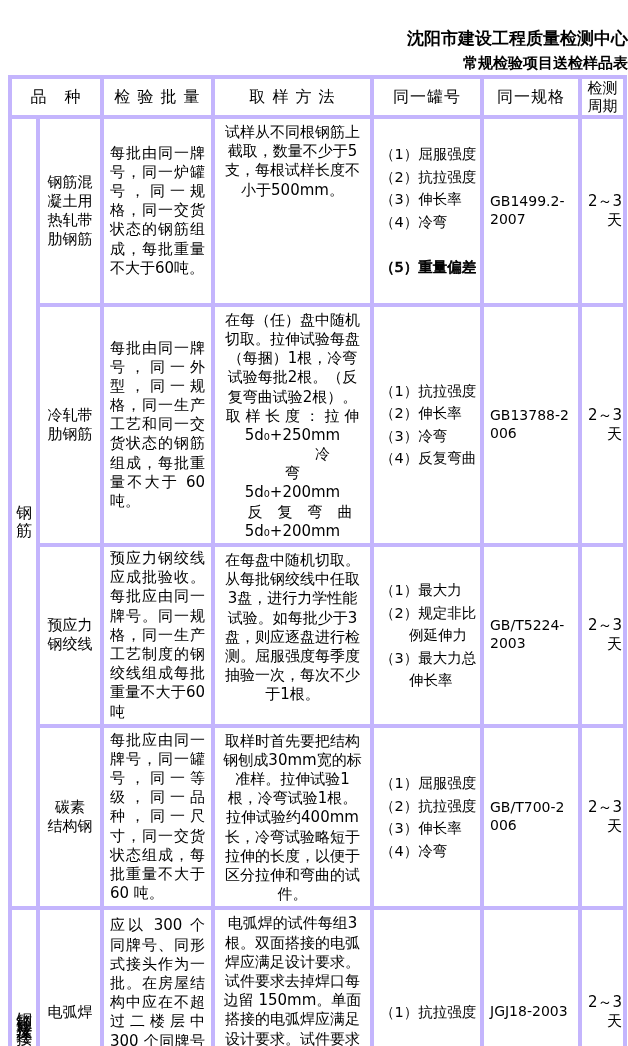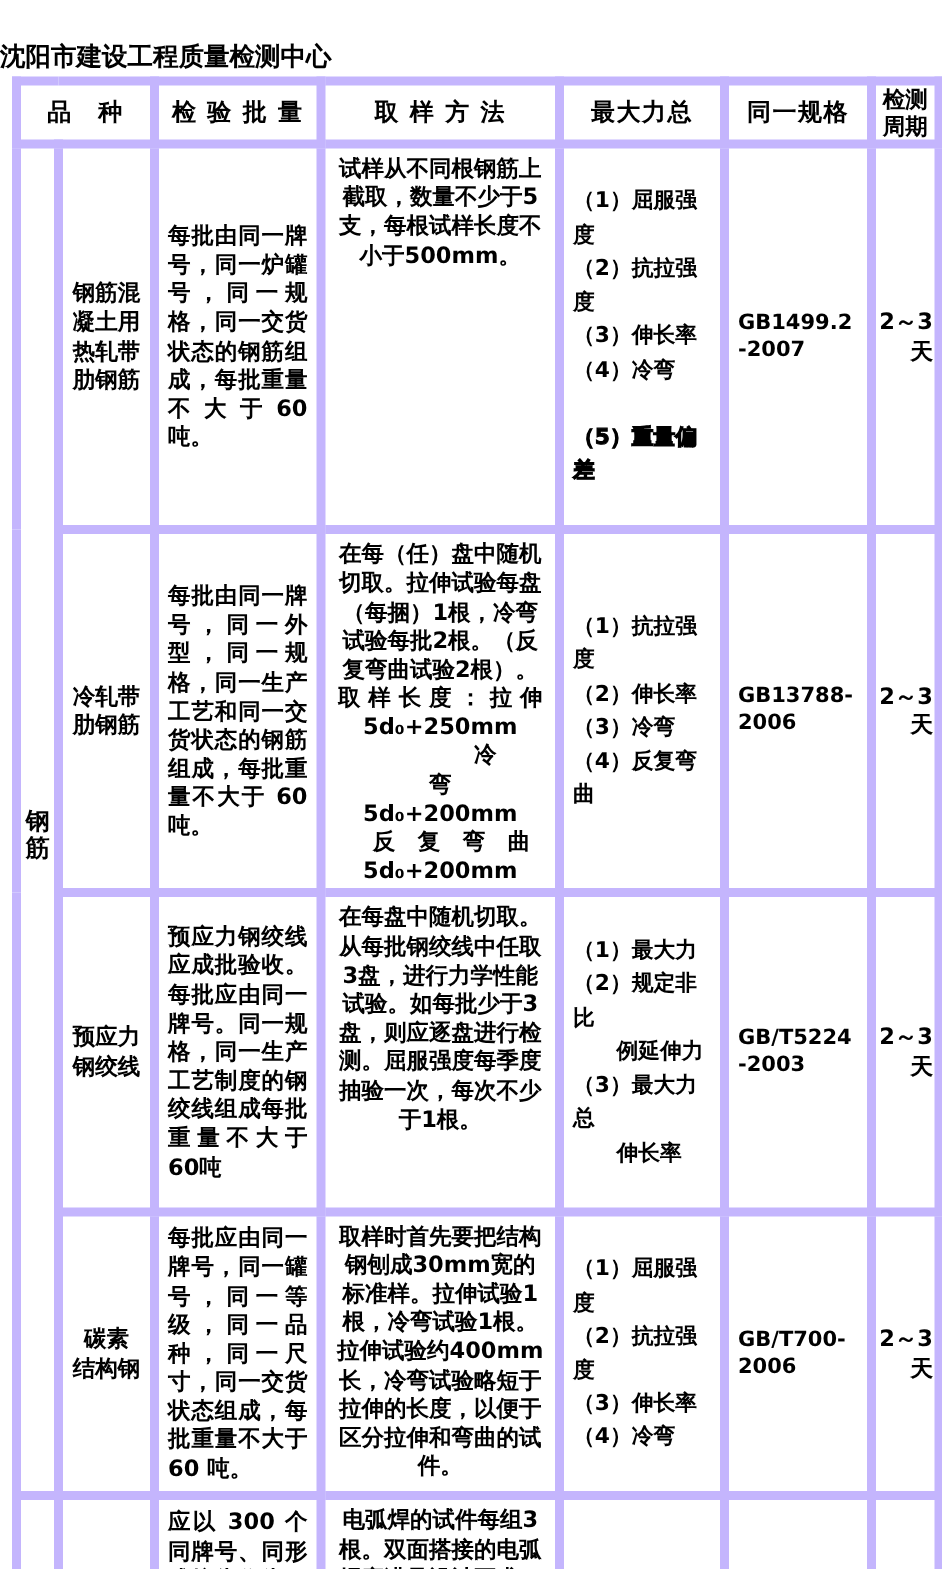--- a/index.html
+++ b/index.html
@@ -3,37 +3,37 @@
 <meta charset="utf-8">
 <style>
   html,body { margin:0; padding:0; background:#ffffff; }
   body {
     width:628px; height:1046px;
     font-family:"DejaVu Sans", sans-serif;
     font-weight:bold;
     color:#000;
   }
   .page { padding-top:26px; }
-  .title-line { text-align:left; }
+  .title-line { text-align:right; }
   .title-main { font-size:17px; line-height:25px; }
   .title-sub  { font-size:15px; line-height:24px; }
 
   table.doc {
     border-collapse:collapse;
     table-layout:fixed;
     margin-left:8px;
     width:615px;
   }
   .doc th, .doc td {
-    border:6px solid #c4b5fd;
+    border:4px solid #c4b5fd;
     padding:2px 6px;
     font-size:15px;
     line-height:1.28;
     vertical-align:middle;
-    font-weight:bold;
+    font-weight:normal;
   }
   .doc th {
     font-size:16px;
     text-align:center;
     white-space:pre-line;
     letter-spacing:1px;
   }
   .doc th.th-period { font-size:15px; line-height:18px; letter-spacing:0; padding:0 2px; }
 
   tr.hdr  { height:39px; }
@@ -59,38 +59,39 @@
   td.items    { white-space:pre-line; line-height:1.55; font-size:14.5px; padding-right:2px;margin-top:18px; }
   td.items .bold-item { -webkit-text-stroke:0.7px #000; }
   td.standard { word-break:break-all; font-size:14px; }
   td.period   { text-align:right; white-space:pre-line; padding:2px 1px; }
 </style>
 </head>
 <body>
 
 <div class="page">
   <div class="title-line title-main">沈阳市建设工程质量检测中心</div>
+  <div class="title-line title-sub">常规检验项目送检样品表</div>
 
   <table class="doc">
     <colgroup>
       <col style="width:28px">
         <col style="width:64px">
         <col style="width:111px">
         <col style="width:159px">
         <col style="width:110px">
         <col style="width:98px">
         <col style="width:45px">
     </colgroup>
 
     <tbody>
         <tr class="hdr">
       <th colspan="2">品　种</th>
       <th>检 验 批 量</th>
       <th>取 样 方 法</th>
-      <th>最大力总</th>
+      <th>同一罐号</th>
       <th>同一规格</th>
       <th class="th-period">检测
 周期</th>
     </tr>
 
     <tr class="r0">
       <td rowspan="4" class="group-cell">
         <span class="vert g1">钢筋</span>
       </td>
       <td class="category">钢筋混

